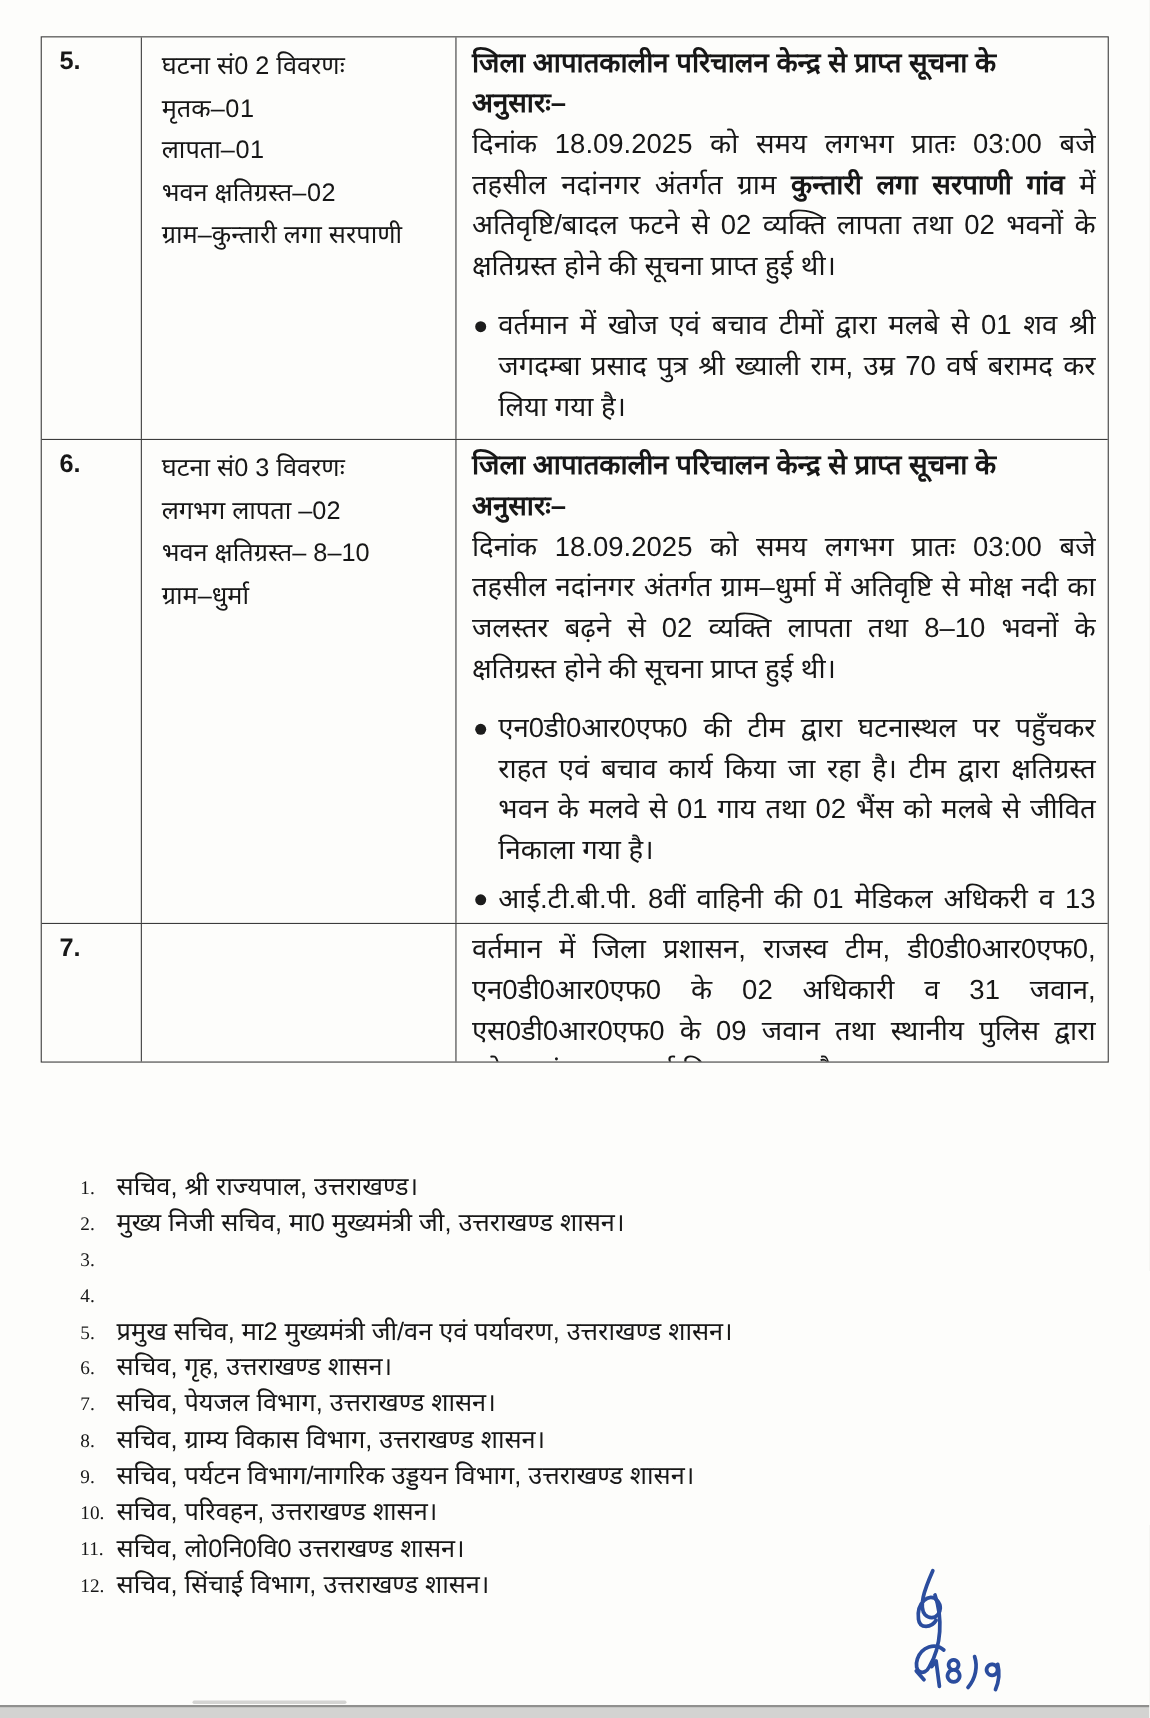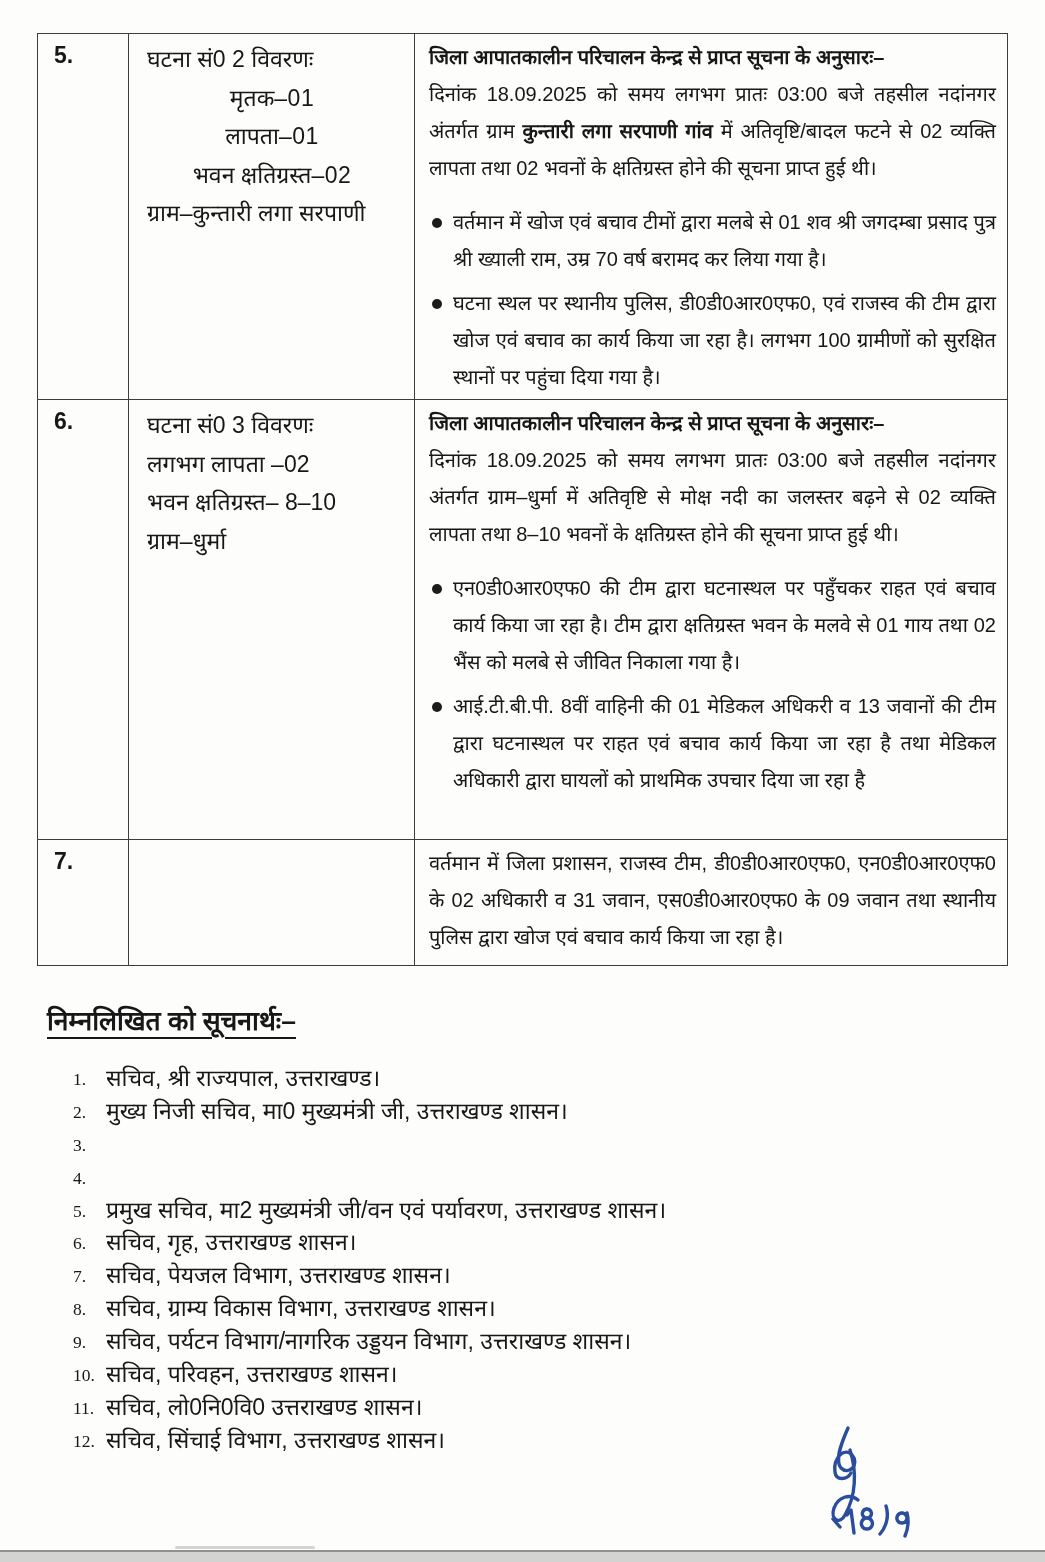--- a/index.html
+++ b/index.html
@@ -17,23 +17,23 @@
   .trow{display:grid;grid-template-columns:91px 286px 1fr;box-sizing:border-box;}
   .trow + .trow{border-top:1.6px solid #3c3c3c;}
   .r5{height:365px;}
   .r6{height:440px;}
   .r7{height:126px;}
   .cell{border-right:1.4px solid #3c3c3c;box-sizing:border-box;overflow:hidden;}
   .cell:last-child{border-right:none;}
   .serial{padding:8px 0 0 16px;font-size:23px;font-weight:600;}
   .summary{padding:6px 17px 0 18px;font-size:23px;line-height:38.5px;}
   .summary .title{white-space:nowrap;}
-  .stat{display:flex;justify-content:center;}
+  .stat{display:flex;justify-content:flex-start;}
   .stat .sv{letter-spacing:.5px;}
-  .details{padding:5px 11px 12px 14px;font-size:20px;line-height:37px;text-align:justify;}
+  .details{padding:5px 11px 12px 14px;font-size:25px;line-height:37px;text-align:justify;}
   .details .lead{display:block;font-weight:700;text-align:left;}
   ul.bullets{margin:17px 0 0;padding:0;list-style:none;}
   ul.bullets li{position:relative;padding-left:24px;margin-top:7px;text-align:justify;}
   ul.bullets li::before{
     content:"";position:absolute;left:3px;top:14px;width:10px;height:10px;
     border-radius:50%;background:#1c1c1c;
   }
   
   .notify-head{
     position:absolute;left:47px;top:1002px;font-size:26.5px;font-weight:700;
@@ -115,21 +115,20 @@
         <span>7.</span>
       </div>
       <div class="cell summary"></div>
       <div class="cell details">
         <p style="margin:0;">वर्तमान में जिला प्रशासन, राजस्व टीम, डी0डी0आर0एफ0, एन0डी0आर0एफ0 के 02 अधिकारी व 31 जवान, एस0डी0आर0एफ0 के 09 जवान तथा स्थानीय पुलिस द्वारा  खोज एवं बचाव कार्य किया जा रहा है।</p>
       </div>
     </div>
 
   </div>
 
-  <div class="notify-head">निम्नलिखित को सूचनार्थः–</div>
 
   <ol class="recipients">
     <li><span class="num">1.</span><span>सचिव, श्री राज्यपाल, उत्तराखण्ड।</span></li>
     <li><span class="num">2.</span><span>मुख्य निजी सचिव, मा0 मुख्यमंत्री जी, उत्तराखण्ड शासन।</span></li>
     <li><span class="num">3.</span></li>
     <li><span class="num">4.</span></li>
     <li><span class="num">5.</span><span>प्रमुख सचिव, मा2 मुख्यमंत्री जी/वन एवं पर्यावरण, उत्तराखण्ड शासन।</span></li>
     <li><span class="num">6.</span><span>सचिव, गृह, उत्तराखण्ड शासन।</span></li>
     <li><span class="num">7.</span><span>सचिव, पेयजल विभाग, उत्तराखण्ड शासन।</span></li>
     <li><span class="num">8.</span><span>सचिव, ग्राम्य विकास विभाग, उत्तराखण्ड शासन।</span></li>

